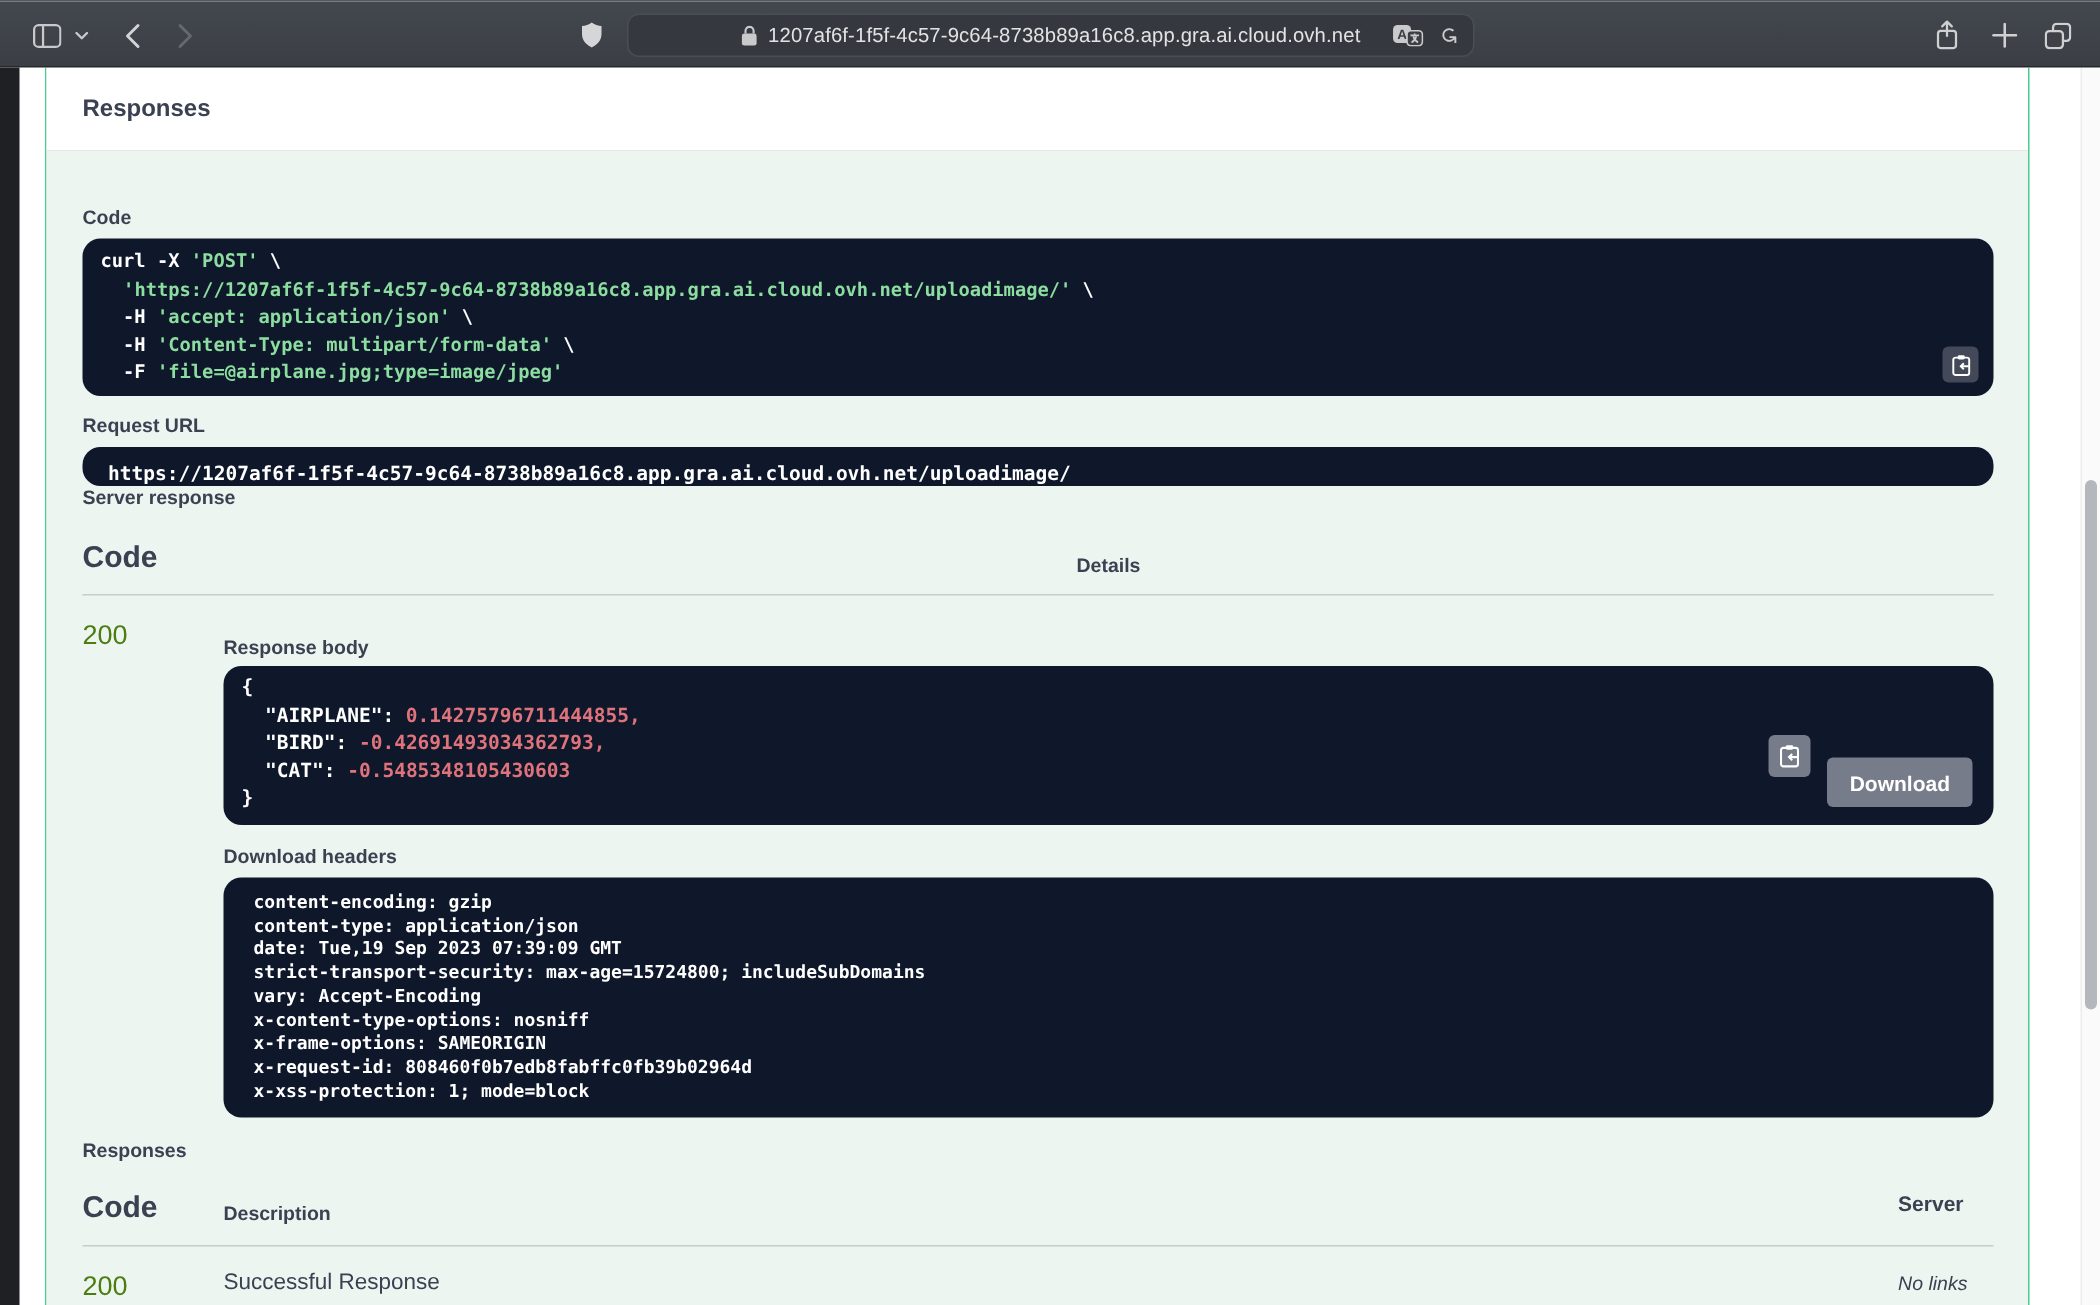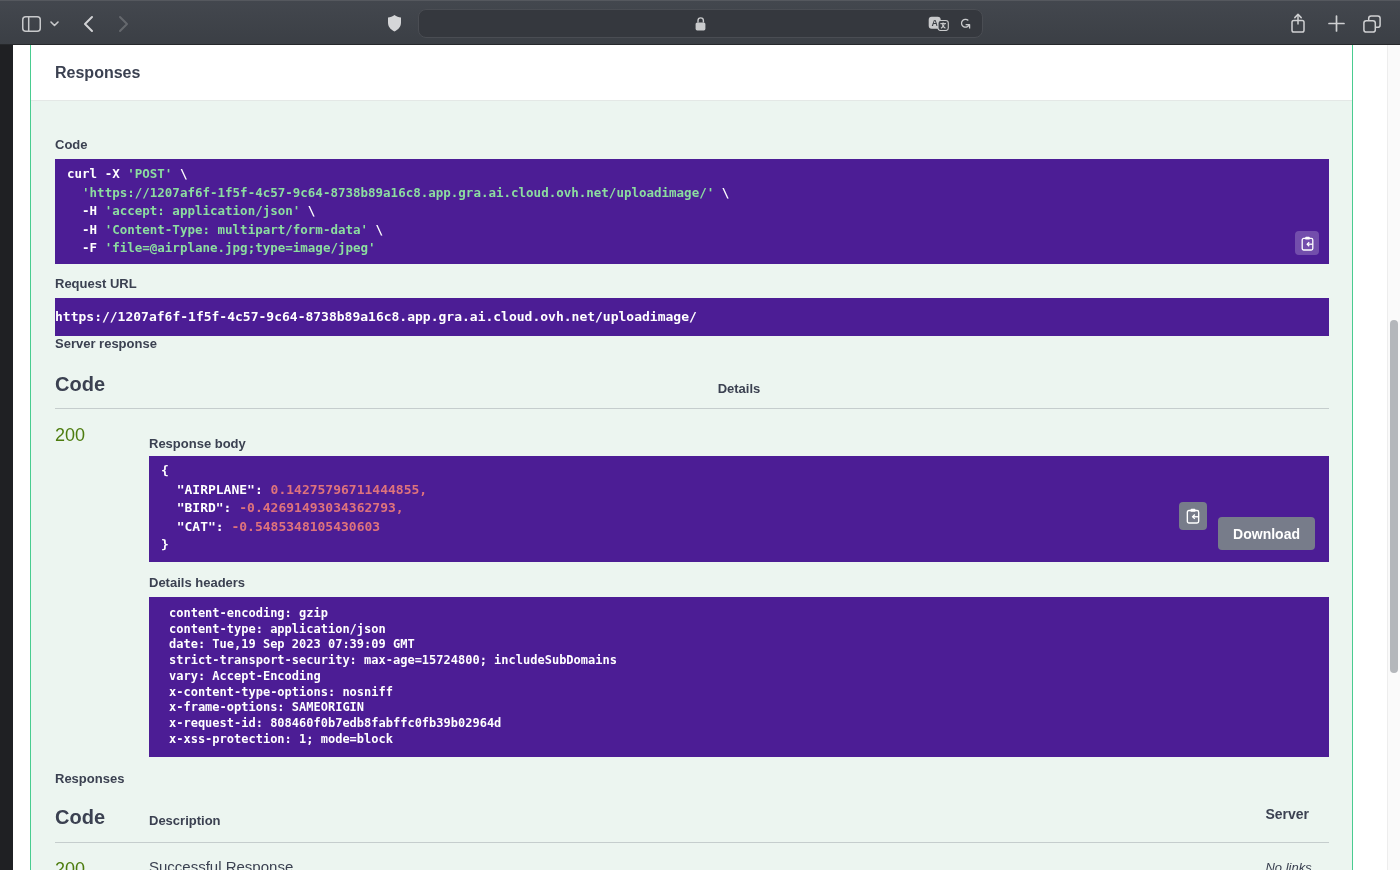--- a/index.html
+++ b/index.html
@@ -33,25 +33,25 @@
   .opblock-header { height:56px; background:#fff; display:flex; align-items:center;
                     padding:0 24px; border-bottom:1px solid #e4e8e6; }
   .opblock-title { font-size:16px; font-weight:bold; color:#3b4151; }
   .opblock-body { background:#ecf5f0; padding:0 23px 60px 24px; min-height:1100px; }
 
   .lbl { font-size:13px; font-weight:bold; color:#3b4151; }
   .lbl-curl { padding-top:36px; }
   .lbl-requrl { padding-top:12px; }
   .lbl-server { }
 
-  pre.dark { background:#4c1d95; border-radius:0; color:#fff;
+  pre.dark { background:#0f172a; border-radius:12px; color:#fff;
              font-family:"DejaVu Sans Mono", monospace; font-weight:bold; overflow:hidden; }
   .curl-block { margin-top:7px; height:105px; padding:6px 12px; font-size:12.5px;
                 line-height:18.6px; position:relative; }
-  .requrl-block { margin-top:7px; height:38px; padding:0 0; font-size:13px;
+  .requrl-block { margin-top:7px; height:26px; padding:0 17px; font-size:13px;
                   line-height:38px; }
   .g { color:#8cdda0; }
   .w { color:#ffffff; }
   .n { color:#de737c; }
 
   .copy-sm { position:absolute; right:10px; bottom:9px; width:24px; height:24px;
              background:rgba(255,255,255,.22); border:none; border-radius:4px;
              display:flex; align-items:center; justify-content:center; cursor:pointer; }
 
   
@@ -116,20 +116,21 @@
       </svg>
   </div>
 
   <div class="urlbar">
     <span style="display:flex;">
       <svg width="11" height="14" viewBox="0 0 11 14">
           <rect x="0.6" y="5.4" width="9.8" height="8" rx="1.6" fill="#c9cacc"></rect>
           <path d="M3 5.4 V3.6 a2.7 2.7 0 0 1 5.4 0 V5.4" fill="none" stroke="#c9cacc" stroke-width="1.4"></path>
         </svg>
     </span>
+    <span class="domain">1207af6f-1f5f-4c57-9c64-8738b89a16c8.app.gra.ai.cloud.ovh.net</span>
     <span class="url-right">
       <span style="display:flex;">
         <svg width="21" height="15" viewBox="0 0 21 15">
           <rect x="0.7" y="0.7" width="12" height="12" rx="3" fill="#c9cacc"></rect>
           <text x="6.7" y="10" font-size="9" font-weight="bold" fill="#3b3f45" text-anchor="middle" font-family="Liberation Sans, sans-serif">A</text>
           <rect x="10" y="4.5" width="10.3" height="10" rx="2.6" fill="#3b3f45" stroke="#c9cacc" stroke-width="1.1"></rect>
           <line x1="12.3" y1="7.6" x2="18" y2="7.6" stroke="#c9cacc" stroke-width="1.1"></line>
           <line x1="15.1" y1="6.4" x2="15.1" y2="8" stroke="#c9cacc" stroke-width="1.1"></line>
           <path d="M13 12.3 C14.6 11.4 15.8 10 16.2 8.2" fill="none" stroke="#c9cacc" stroke-width="1.1"></path>
           <path d="M17.4 12.3 C15.8 11.4 14.6 10 14.2 8.2" fill="none" stroke="#c9cacc" stroke-width="1.1"></path>
@@ -193,21 +194,21 @@
         <div class="code-cell">200</div>
         <div class="details-cell" style="grid-column:2 / 4;">
           <div class="lbl">Response body</div>
           <pre class="dark body-block"><code><div><span class="w">{</span></div><div><span class="w">  "AIRPLANE": </span><span class="n">0.14275796711444855,</span></div><div><span class="w">  "BIRD": </span><span class="n">-0.42691493034362793,</span></div><div><span class="w">  "CAT": </span><span class="n">-0.5485348105430603</span></div><div><span class="w">}</span></div></code><span class="body-actions"><button class="copy-md"><svg width="14" height="16" viewBox="0 0 13 15">
                     <rect x="1.2" y="2.4" width="10.6" height="11.6" rx="1.5" fill="none" stroke="#fff" stroke-width="1.3"></rect>
                     <rect x="4.2" y="0.8" width="4.6" height="2.8" rx="0.9" fill="#fff"></rect>
                     <line x1="11.6" y1="8.2" x2="6.2" y2="8.2" stroke="#fff" stroke-width="1.3"></line>
                     <polyline points="8.2,6.2 6.2,8.2 8.2,10.2" fill="none" stroke="#fff" stroke-width="1.3"></polyline>
                   </svg></button><button class="download-btn">Download</button></span></pre>
 
-          <div class="lbl lbl-resphdr">Details headers</div>
+          <div class="lbl lbl-resphdr">Download headers</div>
           <pre class="dark headers-block"><code><div class="w">content-encoding: gzip</div><div class="w">content-type: application/json</div><div class="w">date: Tue,19 Sep 2023 07:39:09 GMT</div><div class="w">strict-transport-security: max-age=15724800; includeSubDomains</div><div class="w">vary: Accept-Encoding</div><div class="w">x-content-type-options: nosniff</div><div class="w">x-frame-options: SAMEORIGIN</div><div class="w">x-request-id: 808460f0b7edb8fabffc0fb39b02964d</div><div class="w">x-xss-protection: 1; mode=block</div></code></pre>
         </div>
       </div>
 
       <div class="lbl lbl-responses">Responses</div>
 
       <div class="bottom-table">
         <div class="hdr col-code-hdr">Code</div>
         <div class="hdr col-det-hdr" style="align-self:end;padding-bottom:14px;">Description</div>
         <div class="hdr links-hdr">Server</div>

